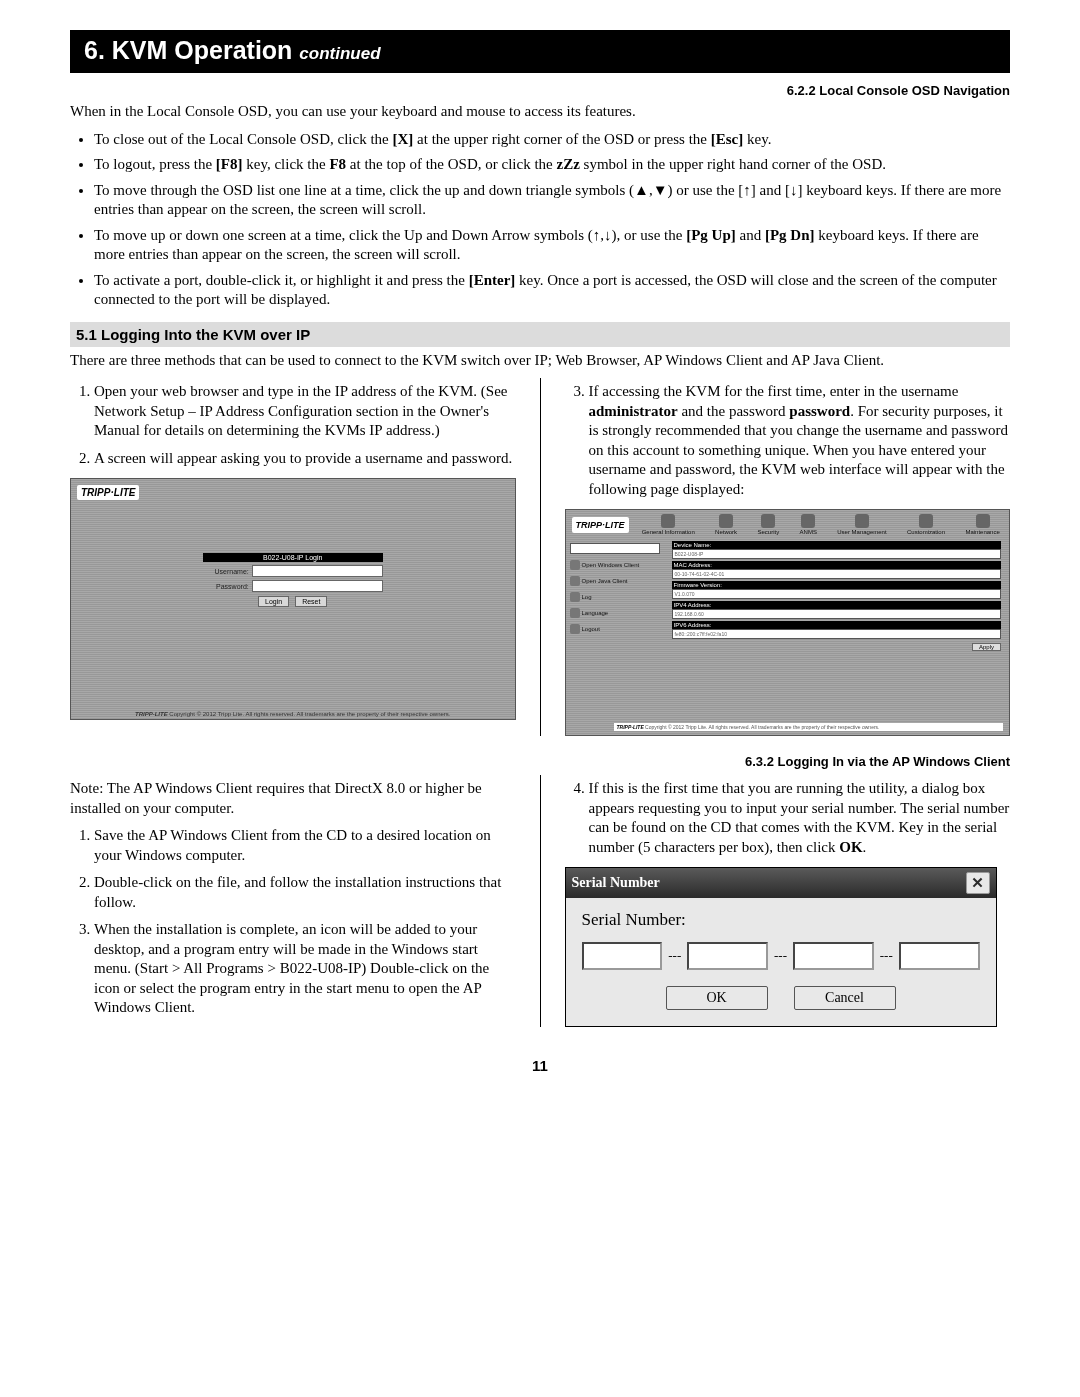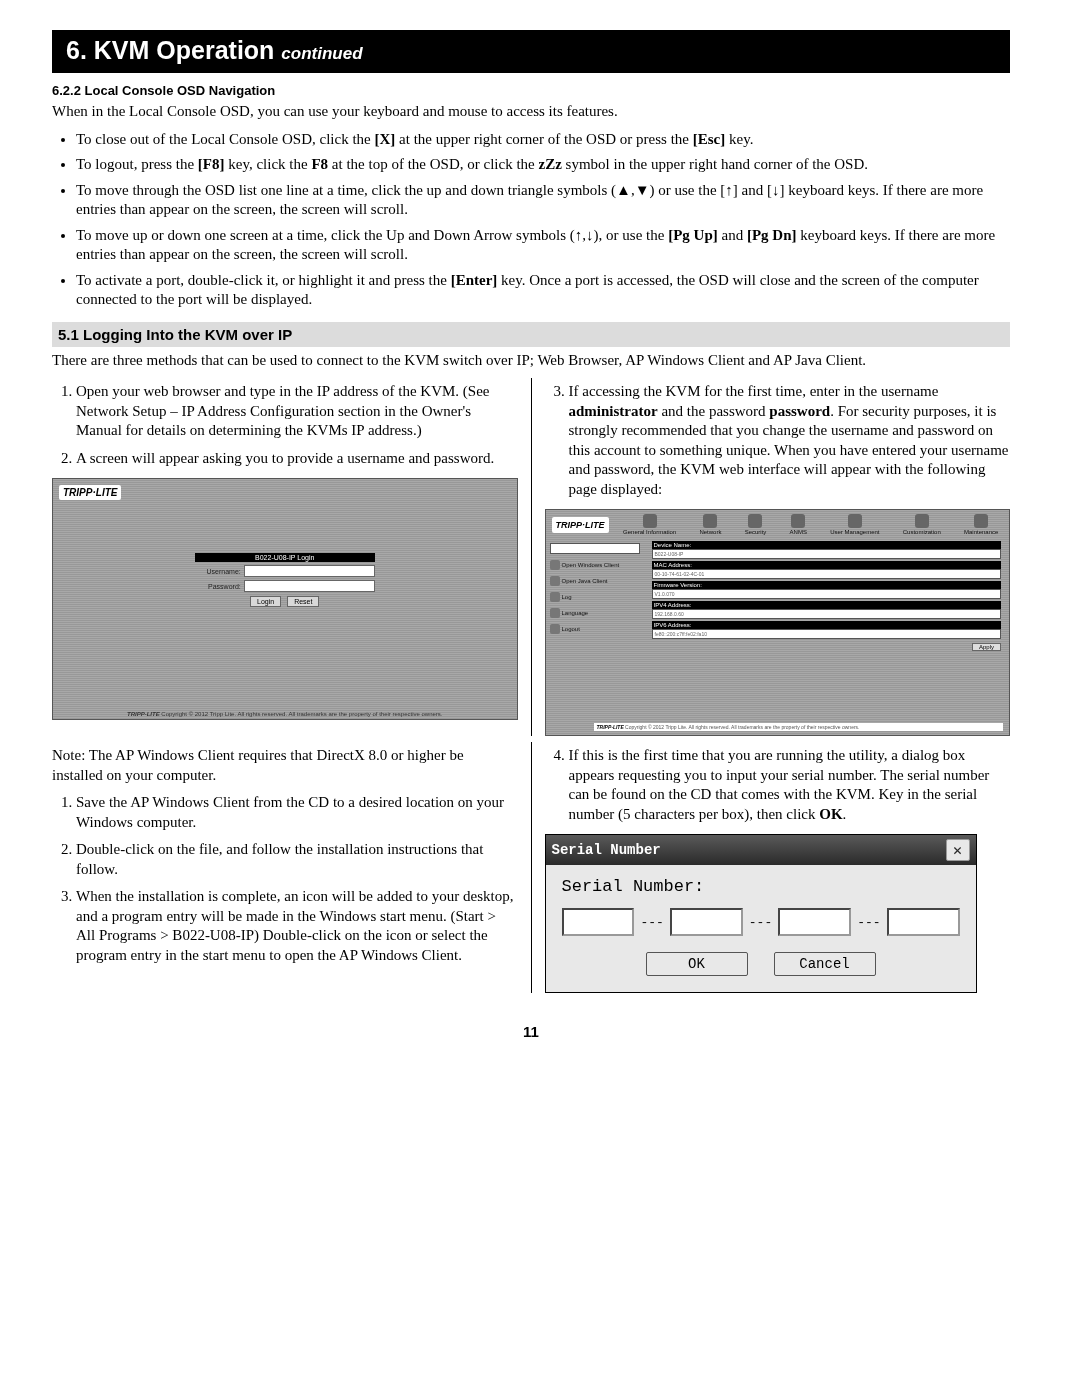--- a/index.html
+++ b/index.html
@@ -5,55 +5,56 @@
   body {
     margin: 0;
     padding: 0;
     font-family: "Times New Roman", Times, serif;
     font-size: 15px;
     background: #fff;
     color: #000;
     width: 1080px;
   }
   .page {
-    padding: 30px 70px 60px 52px;
+    padding: 30px 70px 60px 70px;
   }
   .banner {
     background: #000;
     color: #fff;
     padding: 6px 14px 8px 14px;
     font-family: Arial, Helvetica, sans-serif;
     font-size: 25px;
     font-weight: bold;
   }
   .banner .cont {
     font-style: italic;
     font-weight: bold;
     font-size: 17px;
   }
   .subhead {
     font-family: Arial, Helvetica, sans-serif;
     font-weight: bold;
     font-size: 13px;
     margin: 10px 0 4px 0;
+    text-align: right;
   }
   .secthead {
     background: #dcdcdc;
     font-family: Arial, Helvetica, sans-serif;
     font-weight: bold;
     font-size: 15px;
     padding: 4px 6px;
     margin-top: 12px;
   }
   p { margin: 4px 0 8px 0; line-height: 1.3; }
   ul.bullets { padding-left: 24px; margin: 4px 0 8px 0; }
   ul.bullets li { margin-bottom: 6px; line-height: 1.3; }
   .italic { }
   .bold { font-weight: bold; }
-  .twocol { display: flex; gap: 9px; margin-top: 6px; }
+  .twocol { display: flex; gap: 20px; margin-top: 6px; }
   .col { flex: 1; }
   .divider { width: 1px; background: #000; margin: 0 4px; }
   ol.steps { padding-left: 24px; margin: 4px 0 8px 0; }
   ol.steps li { margin-bottom: 8px; line-height: 1.3; }
   .pagenum { text-align: center; font-family: Arial, Helvetica, sans-serif; font-weight: bold; font-size: 15px; margin-top: 30px; }
 
   
   .shot1 {
     border: 1px solid #555;
     height: 240px;
@@ -116,21 +117,21 @@
   .shot2 .foot {
     position:absolute; bottom:4px; left:48px; right:6px;
     background:#fff; font-size:5px; color:#555; padding:1px 3px;
   }
   .shot2 .foot .fl { font-style:italic; font-weight:bold; color:#000; }
 
   
   .serialdlg {
     border: 1px solid #000;
     margin-top: 10px;
-    font-family: Liberation Mono, monospace;
+    font-family: Liberation Serif, serif;
     background:#e8e8e8;
     width: 430px;
   }
   .serialdlg .titlebar {
     background: linear-gradient(#5a5a5a,#2a2a2a);
     color:#fff; font-weight:bold; font-size:14px;
     padding: 4px 6px;
     display:flex; justify-content:space-between; align-items:center;
   }
   .serialdlg .closex {
@@ -258,20 +259,21 @@
             <div class="apply">Apply</div>
           </div>
         </div>
         <div class="foot">
           <span class="fl">TRIPP·LITE</span><span> Copyright © 2012 Tripp Lite. All rights reserved. All trademarks are the property of their respective owners.</span>
         </div>
       </div>
     </div>
   </div>
 
+  <div class="subhead" style="margin-top:18px">6.3.2 Logging In via the AP Windows Client</div>
 
   <div class="twocol">
     <div class="col">
       <p class="italic">Note: The AP Windows Client requires that DirectX 8.0 or higher be installed on your computer.</p>
       <ol class="steps">
         <li>Save the AP Windows Client from the CD to a desired location on your Windows computer.</li>
         <li>Double-click on the file, and follow the installation instructions that follow.</li>
         <li>
           <span>When the installation is complete, an icon will be added to your desktop, and a program entry will be made in the Windows start menu. (</span><span class="italic">Start &gt; All Programs &gt; B022-U08-IP</span><span>) Double-click on the icon or select the program entry in the start menu to open the AP Windows Client.</span>
         </li>

